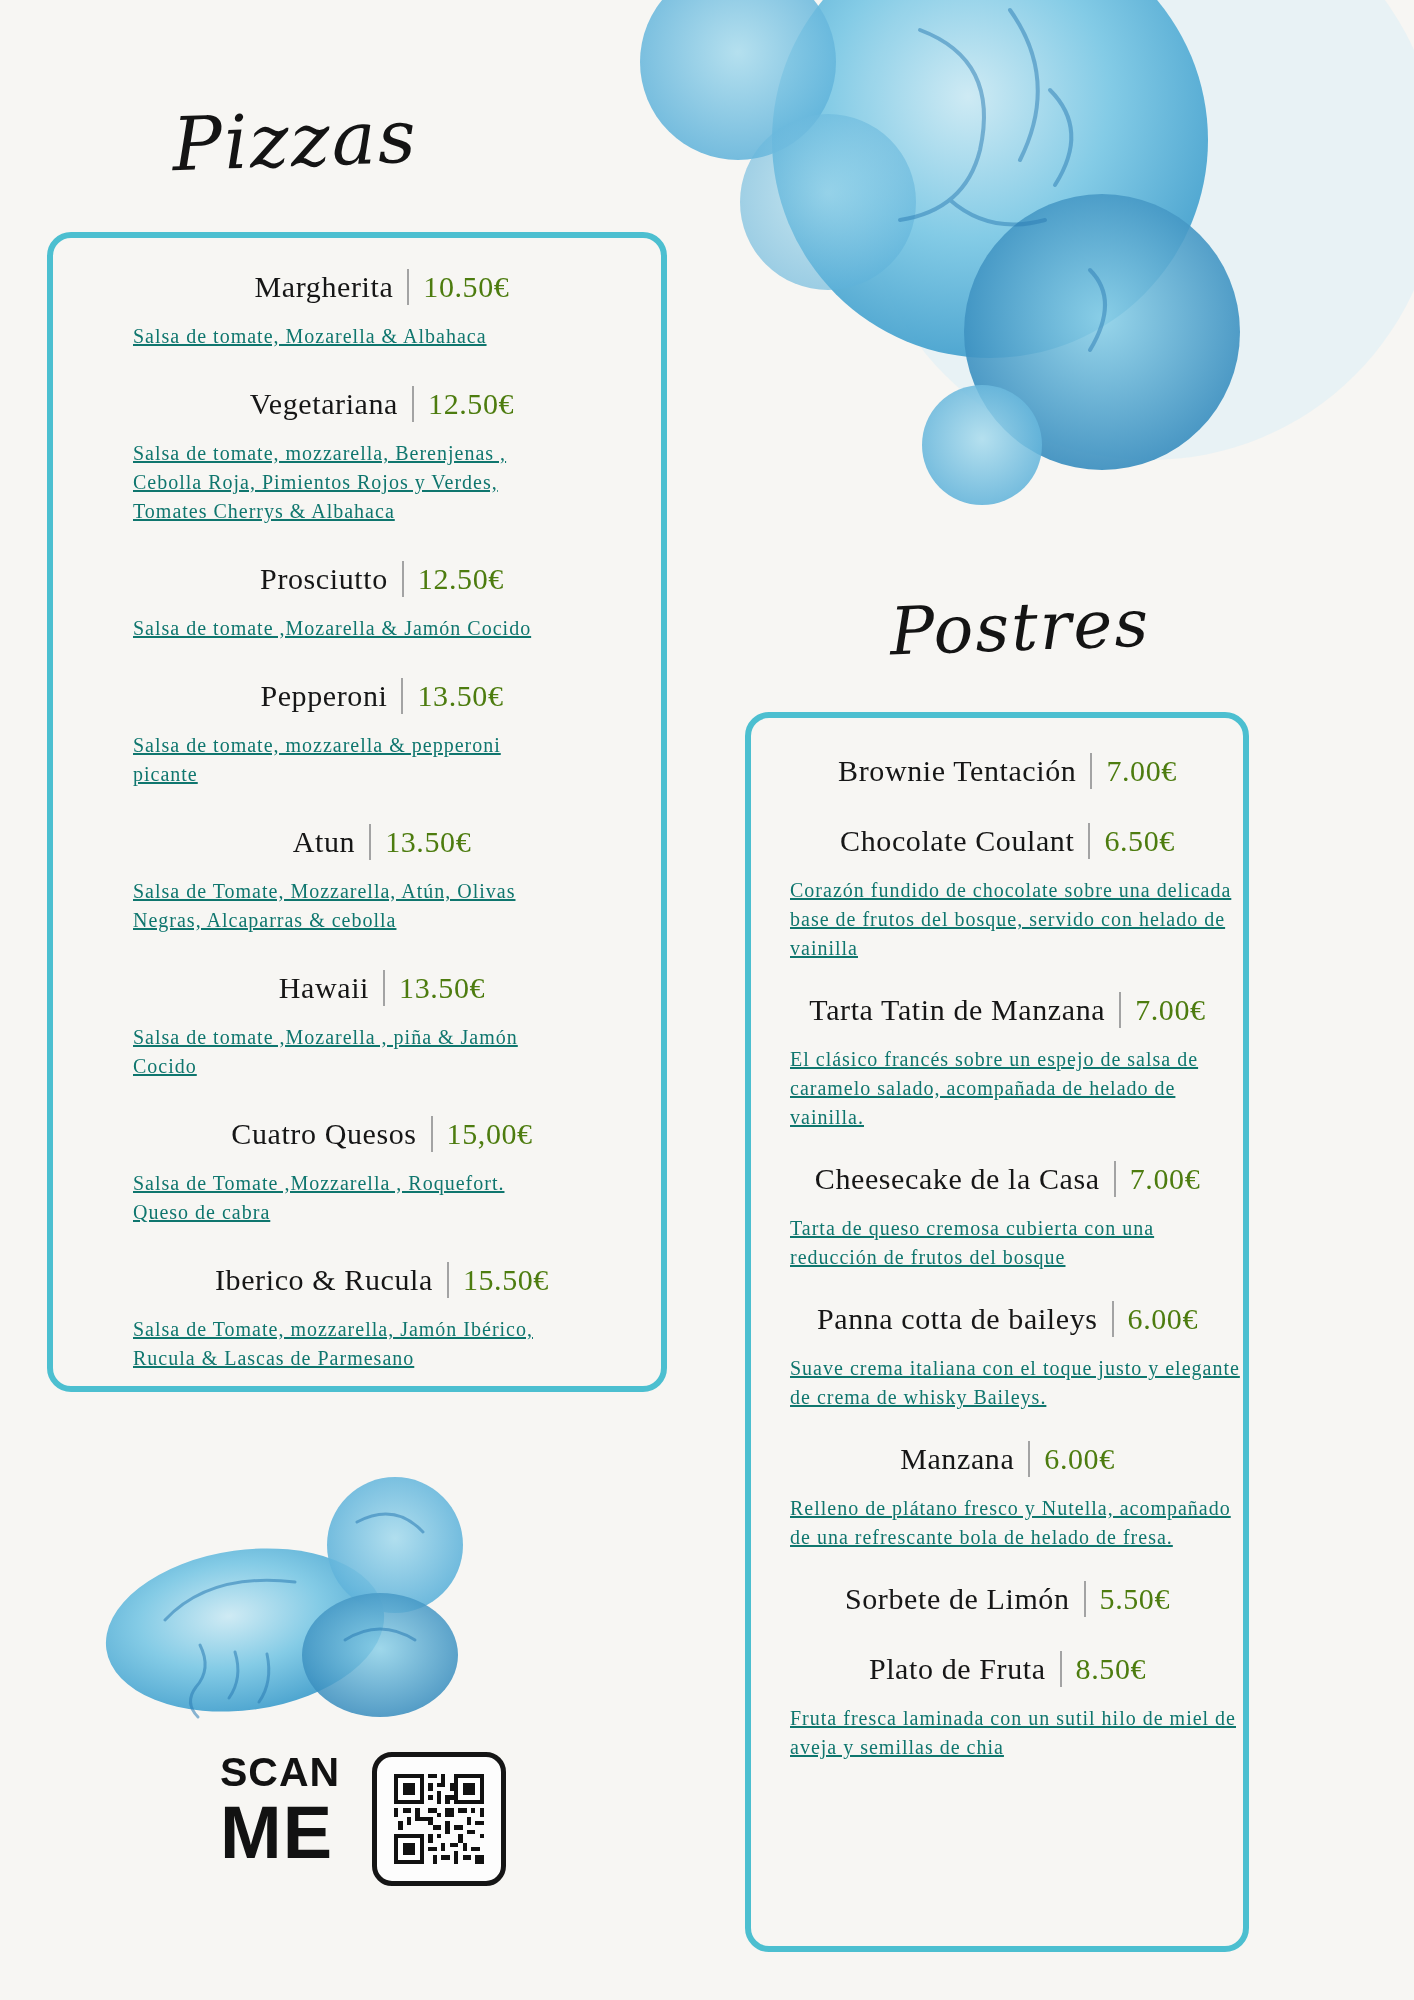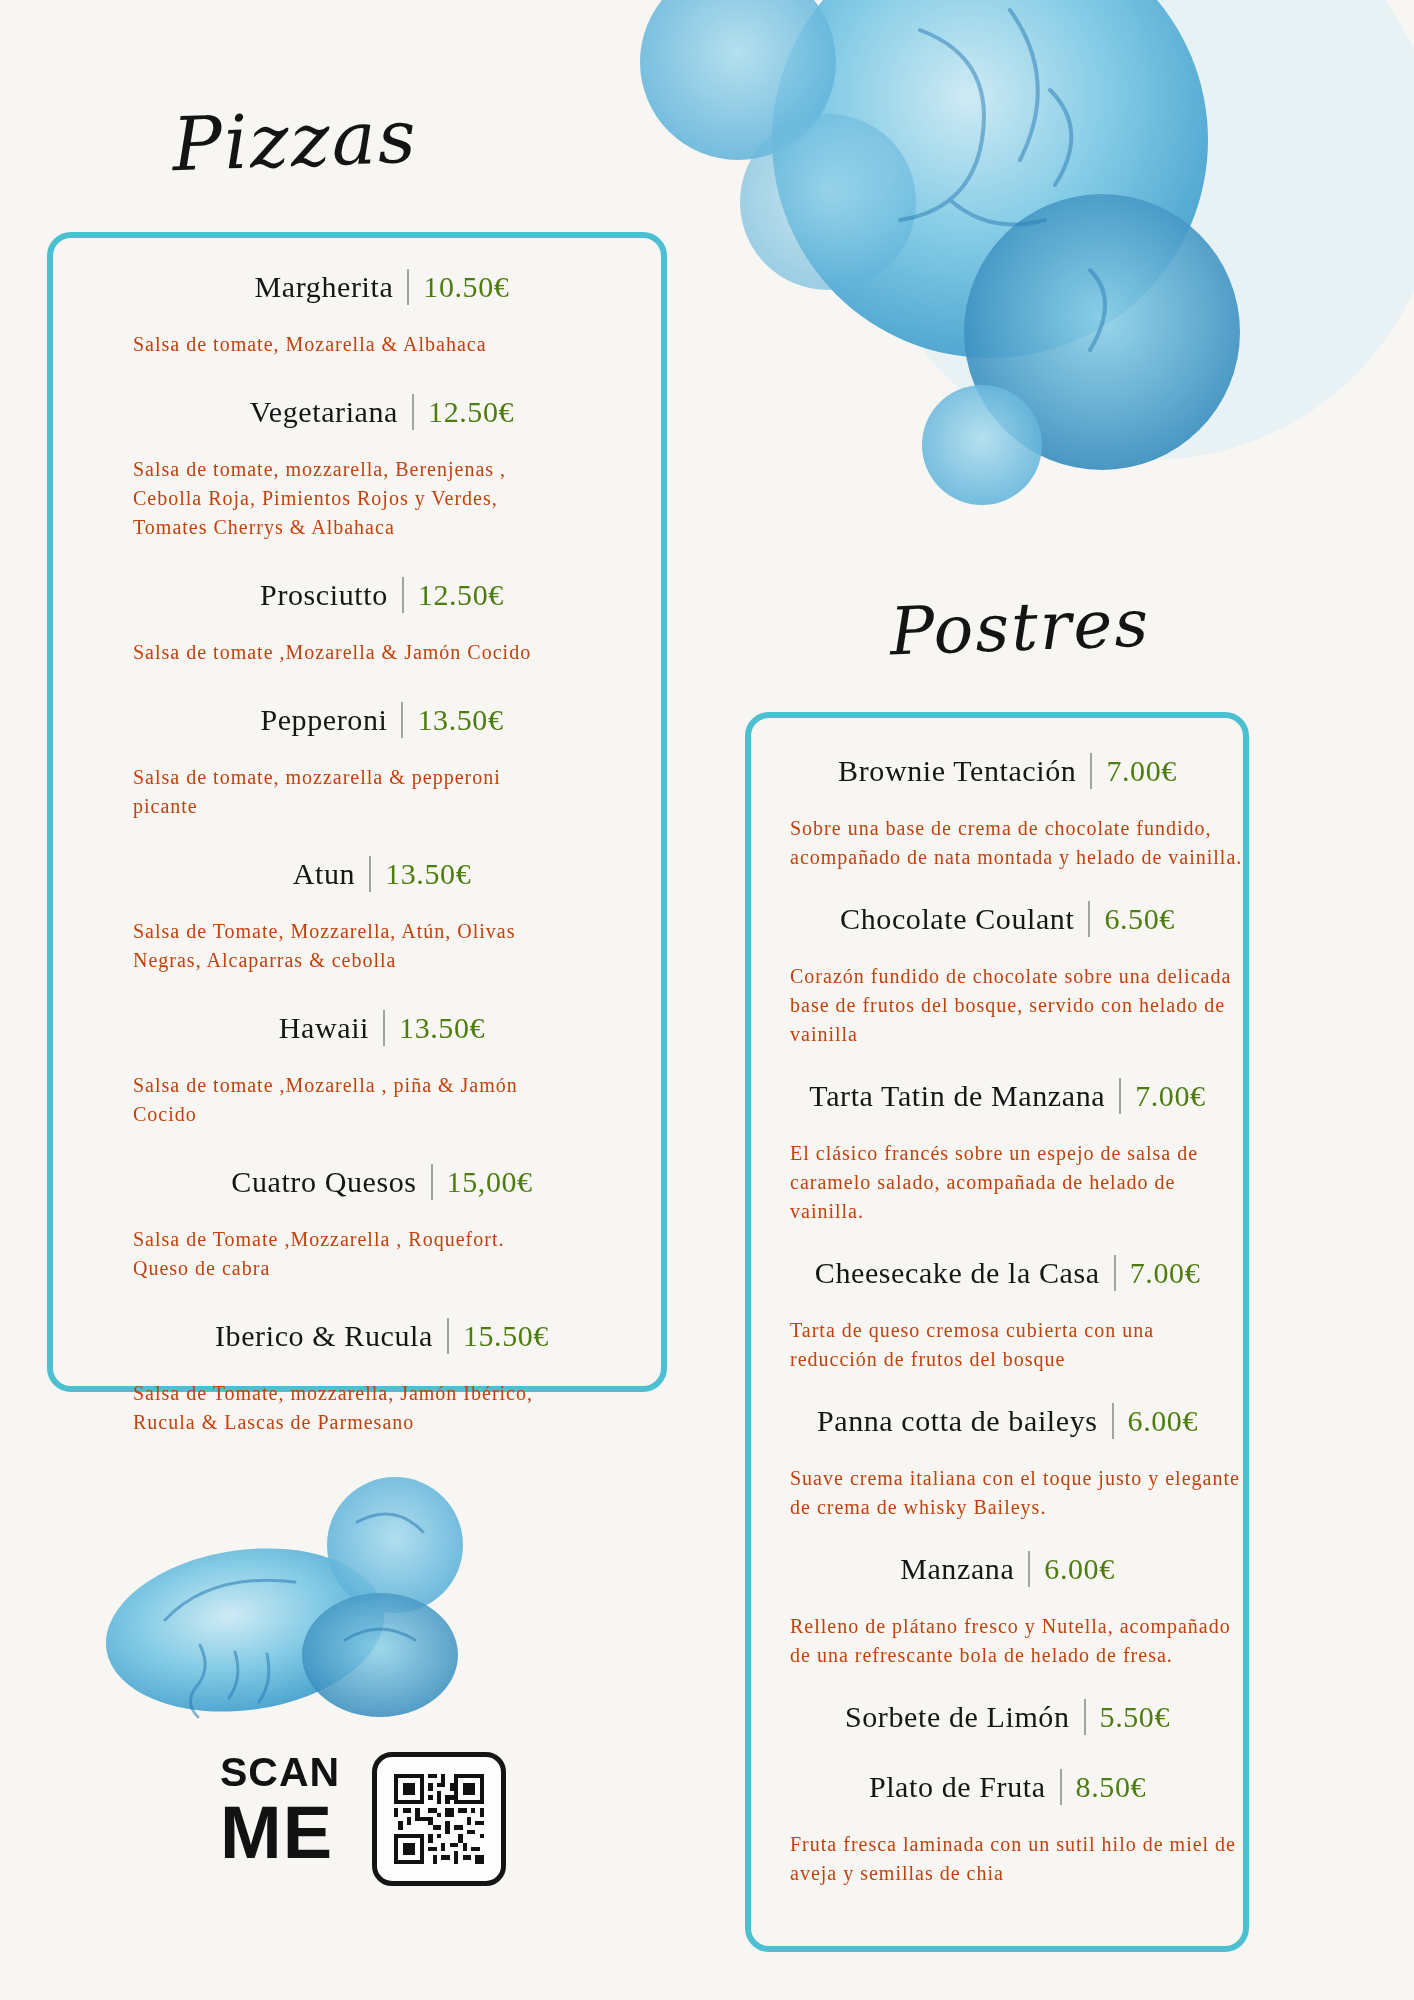--- a/index.html
+++ b/index.html
@@ -51,24 +51,25 @@
     display:flex;align-items:center;
     height:46px;white-space:nowrap;
     font-size:30px;letter-spacing:0.6px;color:#161616;justify-content:center;
   }
   .item-divider{
     display:inline-block;width:2px;height:36px;
     background:#a3a3a3;margin:0 14px;flex:0 0 auto;
   }
   .item-price{color:#4d7c0f;}
   .item-desc{
-    margin:20px 0 0 30px;
+    margin:12px 0 0 30px;
     font-size:20px;line-height:29px;
-    letter-spacing:1px;color:#c2410c;
+    letter-spacing:1px;color:#0f766e;
     max-width:430px;
+    text-decoration:underline;
   }
   .panel.postres .item-desc{margin-left:18px;max-width:465px;}
 
   
   .scan-label{
     position:absolute;left:220px;top:1752px;
     font-family:"Liberation Sans", sans-serif;
     font-weight:bold;color:#121212;line-height:1;
   }
   .scan-line1{font-size:41px;letter-spacing:1px;}
@@ -197,21 +198,20 @@
 
   <div class="script-title postres">Postres</div>
   <div class="panel postres">
     <div class="items" id="postres-items">
     <div class="menu-item">
       <div class="item-head">
         <span class="item-name">Brownie Tentación</span>
         <span class="item-divider"></span>
         <span class="item-price">7.00€</span>
       </div>
-      <p class="item-desc">Sobre una base de crema de chocolate fundido, acompañado de nata montada y helado de vainilla.</p>
     </div>
 
     <div class="menu-item">
       <div class="item-head">
         <span class="item-name">Chocolate Coulant</span>
         <span class="item-divider"></span>
         <span class="item-price">6.50€</span>
       </div>
       <p class="item-desc">Corazón fundido de chocolate sobre una delicada base de frutos del bosque, servido con helado de vainilla</p>
     </div>

